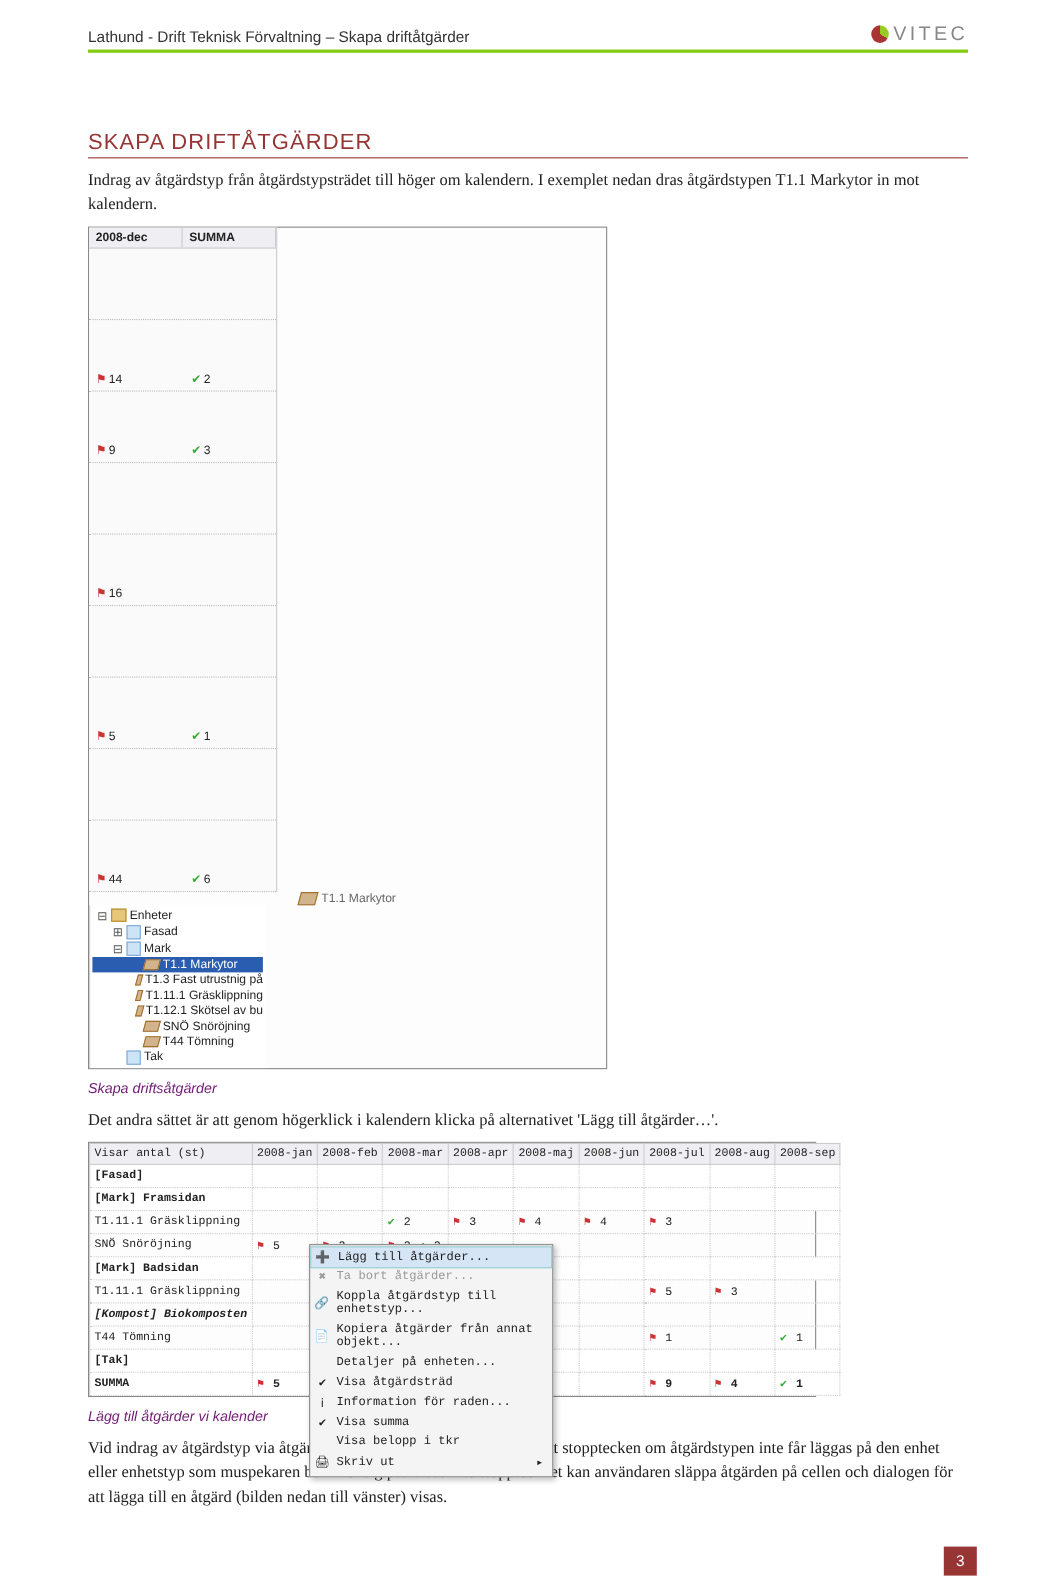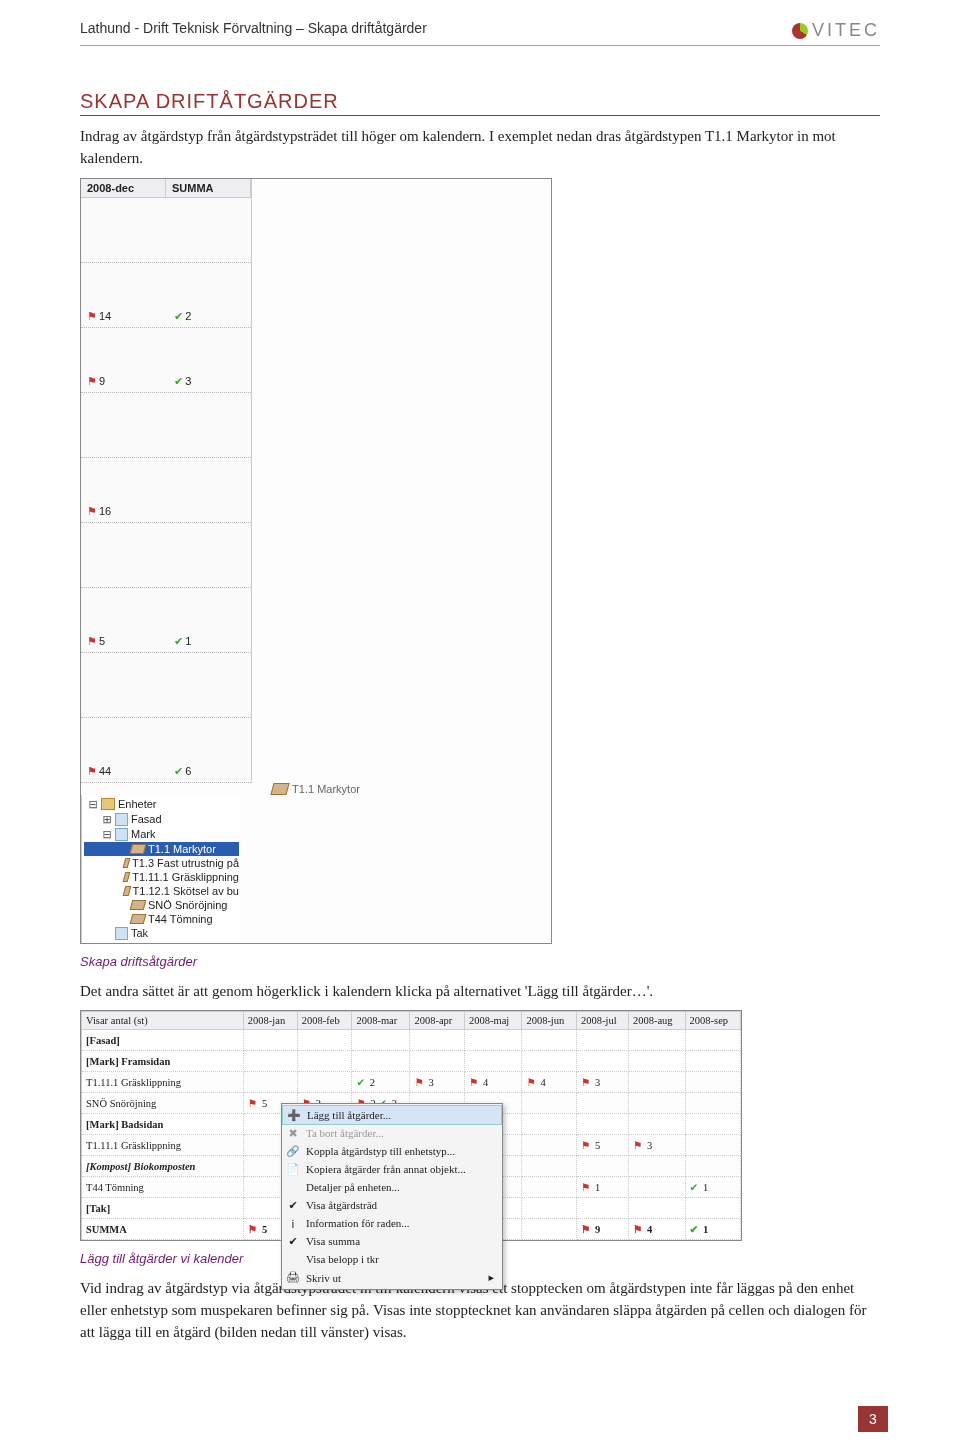--- a/index.html
+++ b/index.html
@@ -9,24 +9,24 @@
     color: #222;
     width: 960px;
   }
   .page {
     padding: 20px 80px 40px 80px;
     box-sizing: border-box;
   }
   .doc-header {
     display: flex;
     justify-content: space-between;
-    align-items: flex-start;
-    border-bottom: 1px solid #84cc16;
+    align-items: flex-end;
+    border-bottom: 3px solid #84cc16;
     padding-bottom: 4px;
-    margin-bottom: 44px;
+    margin-bottom: 70px;
     font-family: Verdana, Arial, sans-serif;
   }
   .doc-header .left {
     font-size: 14px;
     color: #333;
   }
   .doc-header .right {
     display: flex;
     align-items: center;
     gap: 4px;
@@ -154,21 +154,21 @@
     background: #cfe3f7;
     border: 1px solid #7aa8d6;
     display: inline-block;
   }
 
   
   .shot2 {
     border: 1px solid #888;
     background: #fdfdfd;
     width: 660px;
-    font-family: Liberation Serif, serif;
+    font-family: Liberation Mono, monospace;
     font-size: 11px;
     position: relative;
     margin-top: 4px;
   }
   .shot2 table {
     border-collapse: collapse;
     width: 100%;
   }
   .shot2 th {
     background: #efeff3;

